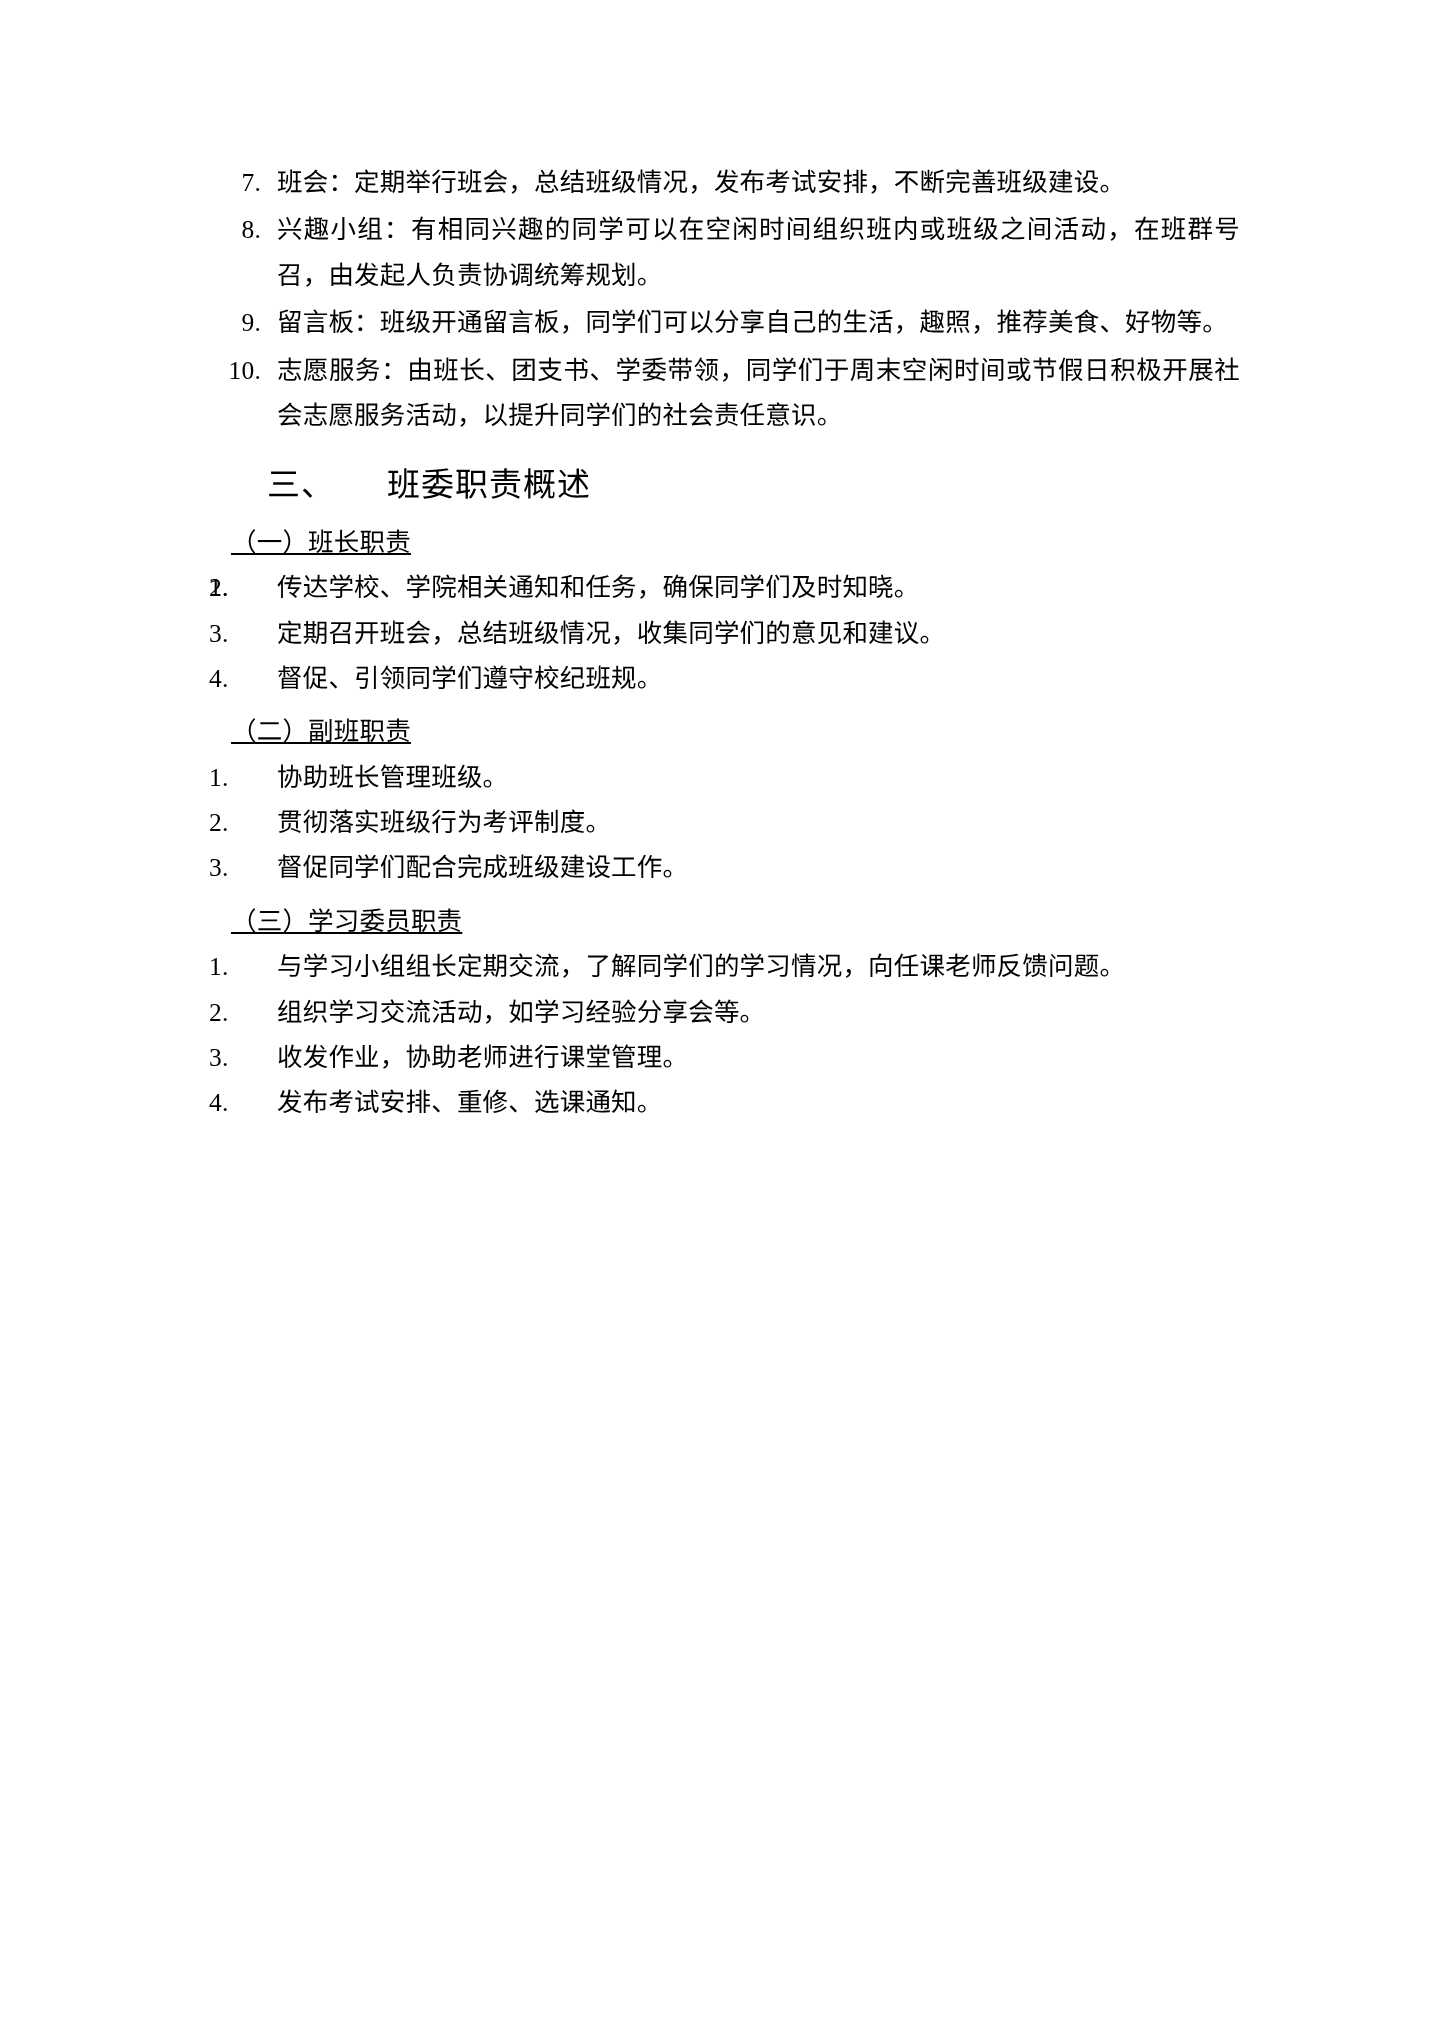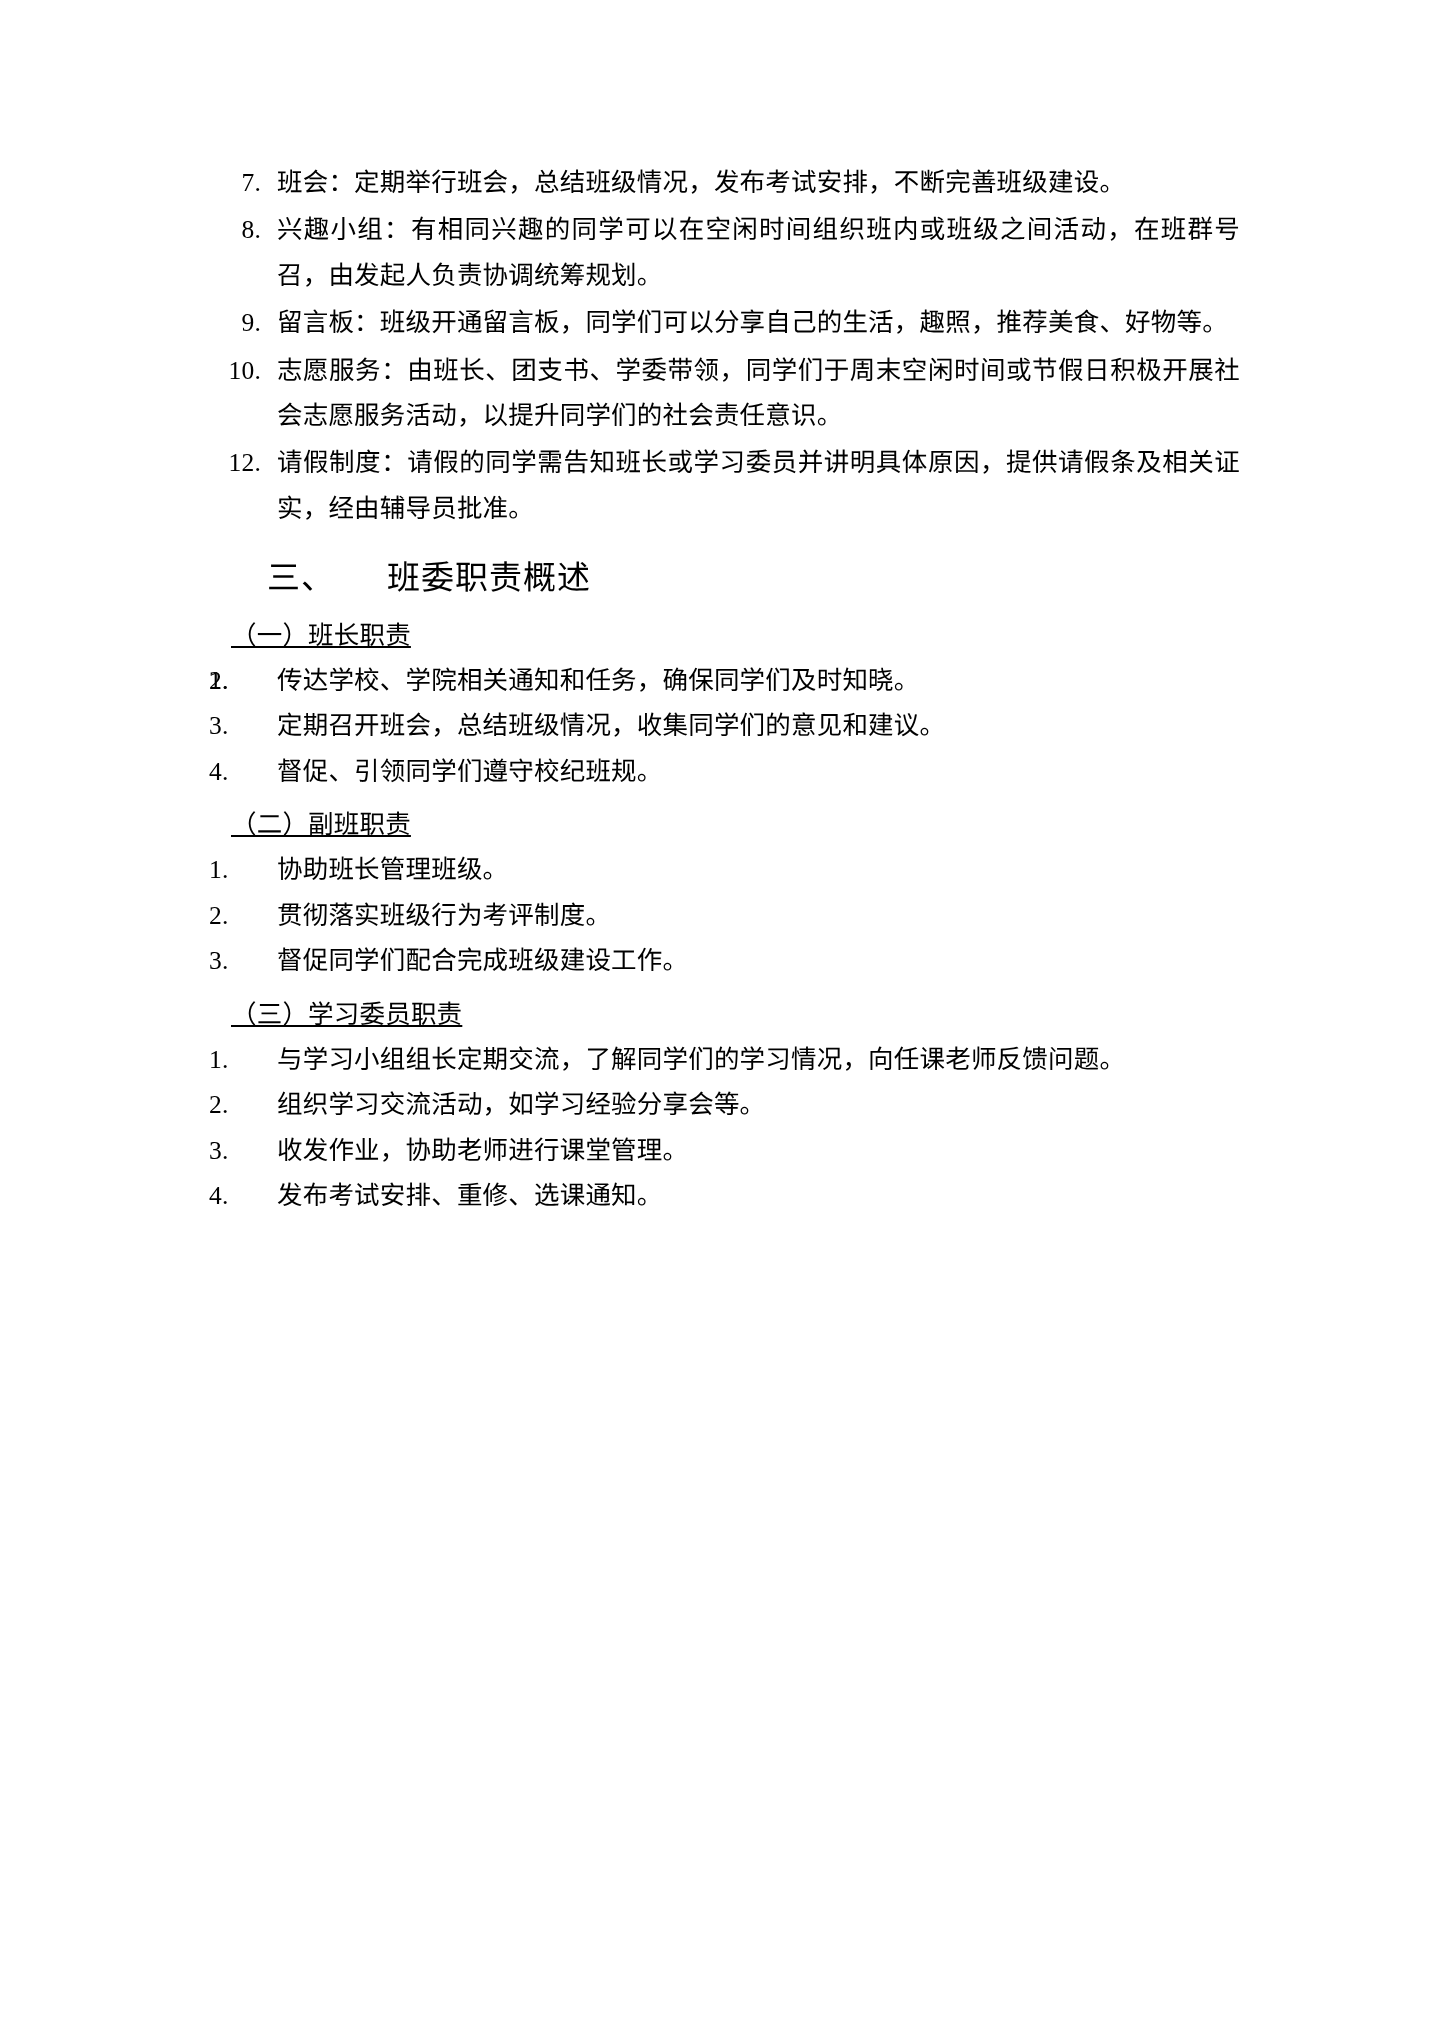--- a/index.html
+++ b/index.html
@@ -115,24 +115,20 @@
         <span>兴趣小组：有相同兴趣的同学可以在空闲时间组织班内或班级之间活动，在班群号召，由发起人负责协调统筹规划。</span>
       </li>
       <li>
         <span class="num">9.</span>
         <span>留言板：班级开通留言板，同学们可以分享自己的生活，趣照，推荐美食、好物等。</span>
       </li>
       <li>
         <span class="num">10.</span>
         <span>志愿服务：由班长、团支书、学委带领，同学们于周末空闲时间或节假日积极开展社会志愿服务活动，以提升同学们的社会责任意识。</span>
       </li>
-      <li>
-        <span class="num">12.</span>
-        <span>请假制度：请假的同学需告知班长或学习委员并讲明具体原因，提供请假条及相关证实，经由辅导员批准。</span>
-      </li>
     </ol>
 
     <div class="section-heading">
       <span class="sh-num">三、</span><span>班委职责概述</span>
     </div>
 
     <div class="sub-heading">（一）班长职责</div>
     <ul class="dlist">
       <li>
         <span class="num">1.</span>

